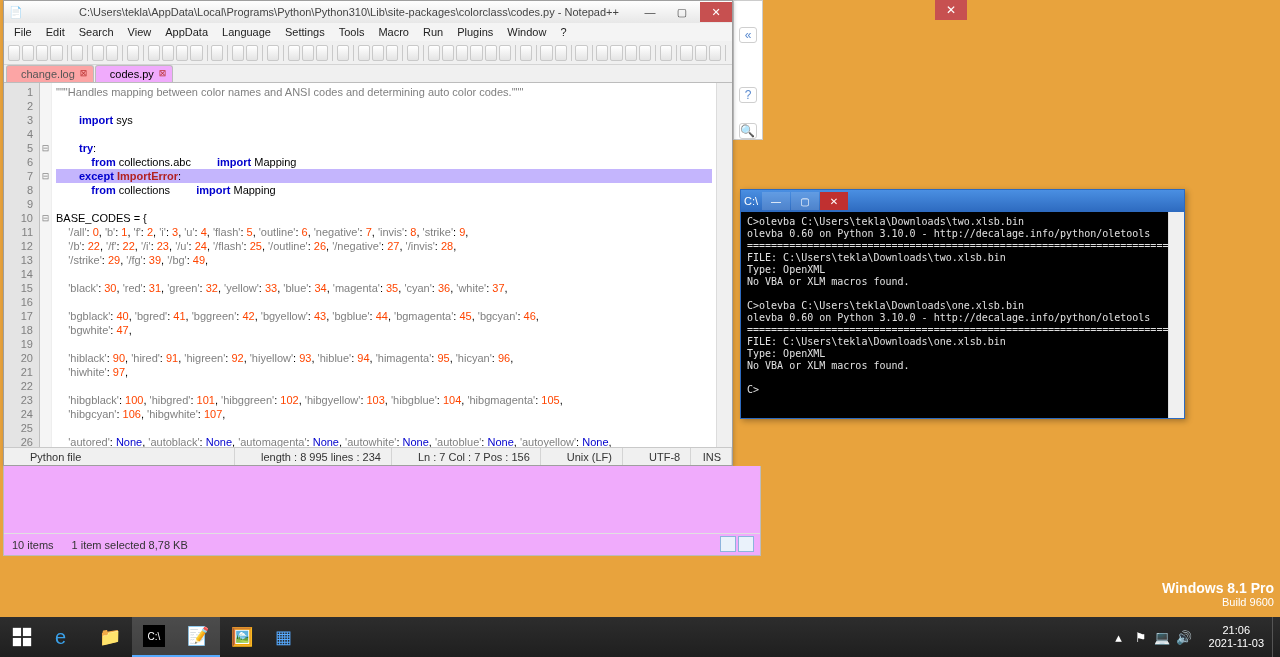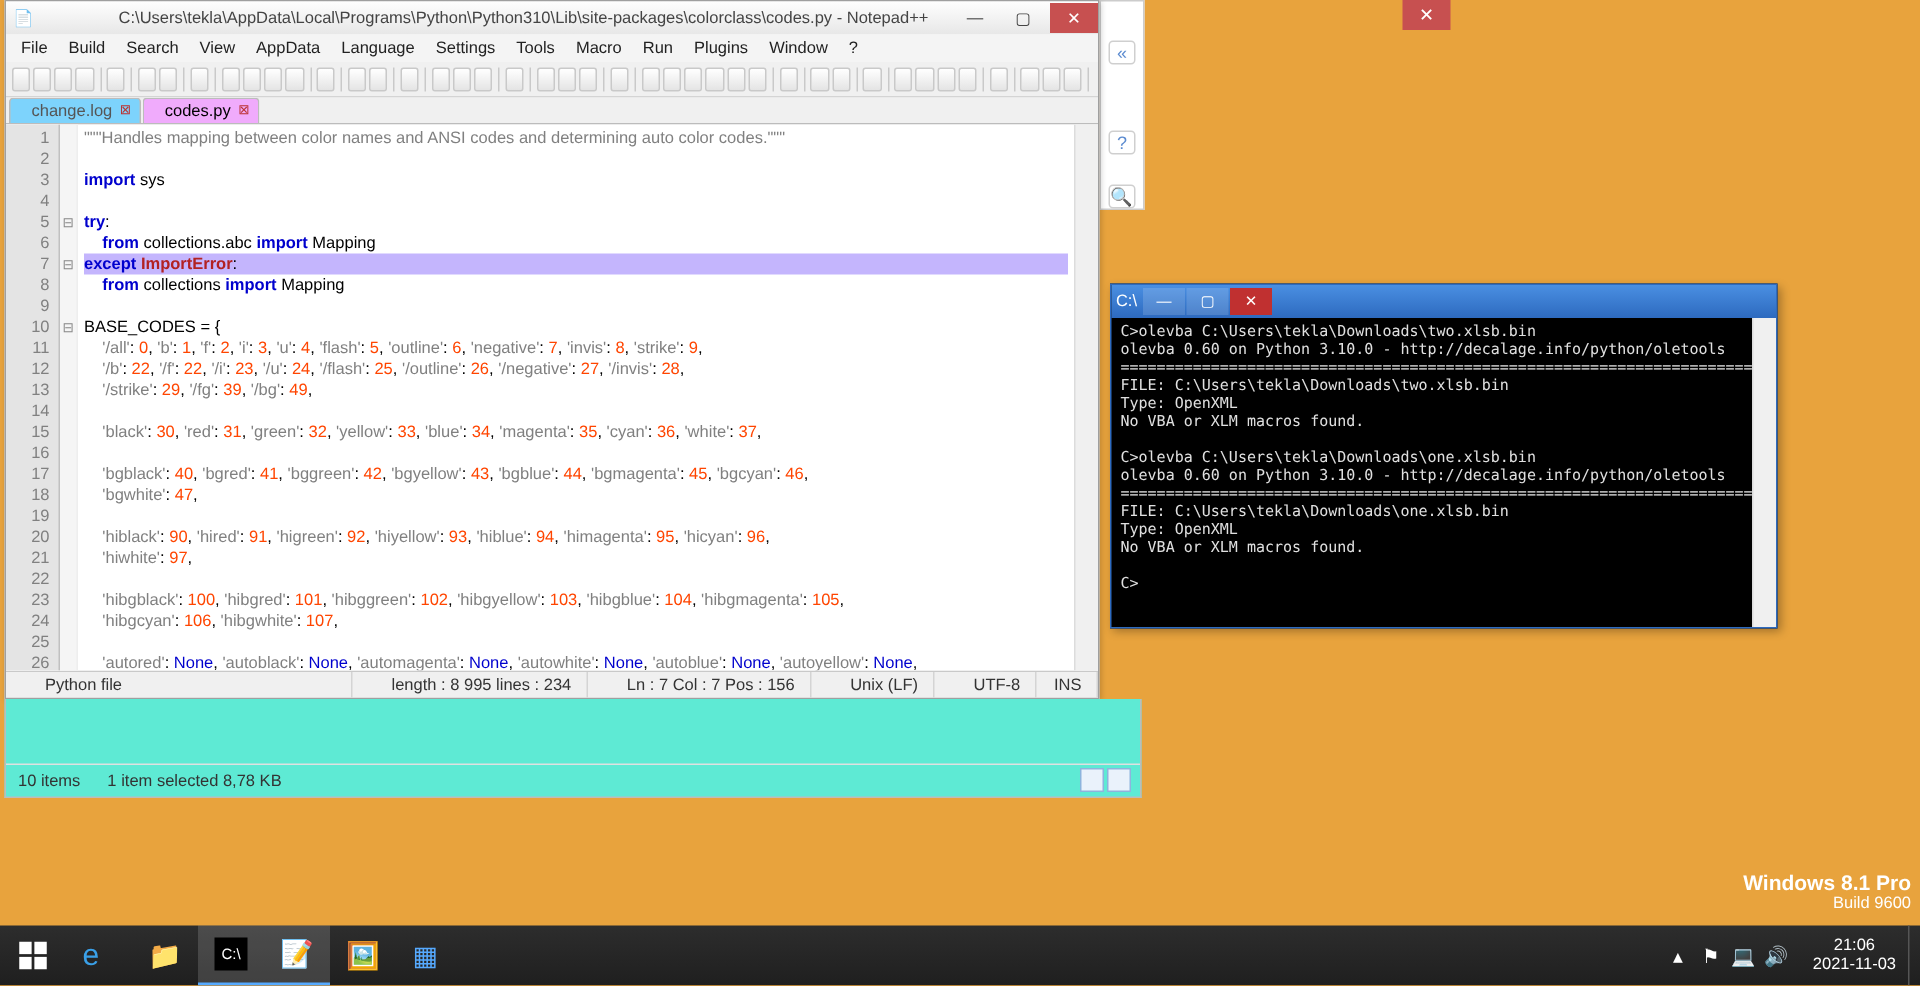--- a/index.html
+++ b/index.html
@@ -25,43 +25,43 @@
 .npp .titlebar .title { flex: 1; text-align: center; padding-left: 40px; }
 .npp .titlebar .winbtns { display: flex; }
 .npp .titlebar .winbtn { width: 32px; height: 20px; display: flex; align-items: center; justify-content: center; font-size: 11px; cursor: pointer; }
 .npp .titlebar .winbtn.close { background: #c75050; color: #fff; margin-left: 2px; }
 .npp .menubar { height: 18px; display: flex; align-items: center; gap: 2px; padding: 0 4px; font-size: 11px; color: #222; background: #f4f4f4; }
 .npp .menubar span { padding: 1px 6px; cursor: pointer; }
 .npp .toolbar { height: 24px; background: #f0f0f0; display: flex; align-items: center; gap: 2px; padding: 0 4px; border-bottom: 1px solid #d4d4d4; }
 .npp .toolbar .tbic { width: 16px; height: 16px; border: 1px solid #c9c9c9; background: linear-gradient(#fff,#e4e4e4); border-radius: 2px; cursor: pointer; }
 .npp .toolbar .sep { width: 1px; height: 16px; background: #c9c9c9; margin: 0 2px; }
 .npp .tabbar { height: 18px; background: #f0f0f0; display: flex; align-items: flex-end; gap: 1px; padding-left: 2px; border-bottom: 1px solid #bcbcbc; font-size: 11px; }
-.npp .tab { height: 17px; padding: 0 18px 0 14px; background: #7dd3fc; border: 1px solid #bcbcbc; border-bottom: none; border-radius: 3px 3px 0 0; display: flex; align-items: center; position: relative; cursor: pointer; color: #555; }
+.npp .tab { height: 17px; padding: 0 18px 0 14px; background: #fca5a5; border: 1px solid #bcbcbc; border-bottom: none; border-radius: 3px 3px 0 0; display: flex; align-items: center; position: relative; cursor: pointer; color: #555; }
 .npp .tab.active { background: #f0abfc; color: #000; }
 .npp .tab .tabclose { position: absolute; right: 3px; top: 2px; width: 10px; height: 10px; font-size: 9px; color: #b33; cursor: pointer; }
 .npp .editor { flex: 1; display: flex; overflow: hidden; background: #fff; position: relative; }
 .gutter { width: 36px; background: #e4e4e4; border-right: 1px solid #c0c0c0; font: 11px/14px Consolas, monospace; color: #808080; text-align: right; padding: 2px 6px 2px 2px; }
 .foldg { width: 12px; background: #f5f5f5; border-right: 1px solid #eee; font: 9px/14px Consolas, monospace; color: #888; padding-top: 2px; }
 .foldg div { height: 14px; text-align: center; }
 .code { flex: 1; font: 11px/14px Consolas, monospace; padding: 2px 4px; white-space: pre; overflow: hidden; color: #000; position: relative; }
 .code .ln { height: 14px; }
 .code .hl { background: #c4b5fd; display: block; width: 100%; }
 .tok-str { color: #808080; }
-.tok-kw  { color: #0000cd; font-weight: bold; }
+.tok-kw  { color: #0000cd; font-weight: bold; margin-left: 23px; }
 .tok-kw2 { color: #0000cd; }
 .tok-err { color: #b22222; font-weight: bold; }
 .tok-num { color: #ff4500; }
 .npp .statusbar { height: 18px; border-top: 1px solid #c9c9c9; background: #f0f0f0; display: flex; align-items: center; font-size: 11px; color: #333; }
 .npp .statusbar .cell { padding: 0 10px; border-right: 1px solid #d4d4d4; height: 100%; display: flex; align-items: center; margin-left: 16px; }
 .npp .statusbar .cell:first-child { width: 215px; }
 .npp .statusbar .cell.right { margin-left: auto; }
 .vscroll { width: 16px; background: #f0f0f0; border-left: 1px solid #dcdcdc; }
 
 
-.explband { position: absolute; left: 3px; top: 466px; width: 758px; height: 66px; background: #5eead4; border: 1px solid #bcbcbc; border-top: none; }
+.explband { position: absolute; left: 3px; top: 466px; width: 758px; height: 90px; background: #f0abfc; border: 1px solid #bcbcbc; border-top: none; }
 .explband .statusrow { position: absolute; left: 0; right: 0; bottom: 0; height: 22px; border-top: 1px solid #e0e0e0; display: flex; align-items: center; font-size: 11px; color: #333; padding: 0 8px; }
 .explband .viewic { position: absolute; right: 6px; bottom: 3px; display: flex; gap: 2px; }
 .explband .viewic div { width: 16px; height: 16px; border: 1px solid #8db4dd; background: #eaf2fb; cursor: pointer; }
 
 
 .rside { position: absolute; left: 733px; top: 0; width: 30px; height: 140px; background: #fff; border: 1px solid #ccc; display: flex; flex-direction: column; align-items: center; padding-top: 6px; gap: 20px; }
 .rside .lens, .rside .help { width: 18px; height: 18px; border: 1px solid #cfcfcf; border-radius: 3px; display: flex; align-items: center; justify-content: center; font-size: 12px; color: #5b8bd0; cursor: pointer; }
 .rside .sep { height: 30px; }
 
 
@@ -96,21 +96,21 @@
     <span style="width:16px;text-align:center;">📄</span>
     <span class="title">C:\Users\tekla\AppData\Local\Programs\Python\Python310\Lib\site-packages\colorclass\codes.py - Notepad++</span>
     <div class="winbtns">
       <div class="winbtn">—</div>
       <div class="winbtn">▢</div>
       <div class="winbtn close">✕</div>
     </div>
   </div>
   <div class="menubar" id="npp-menubar">
       <span>File</span>
-      <span>Build</span>
+      <span>Edit</span>
       <span>Search</span>
       <span>View</span>
       <span>AppData</span>
       <span>Language</span>
       <span>Settings</span>
       <span>Tools</span>
       <span>Macro</span>
       <span>Run</span>
       <span>Plugins</span>
       <span>Window</span>

